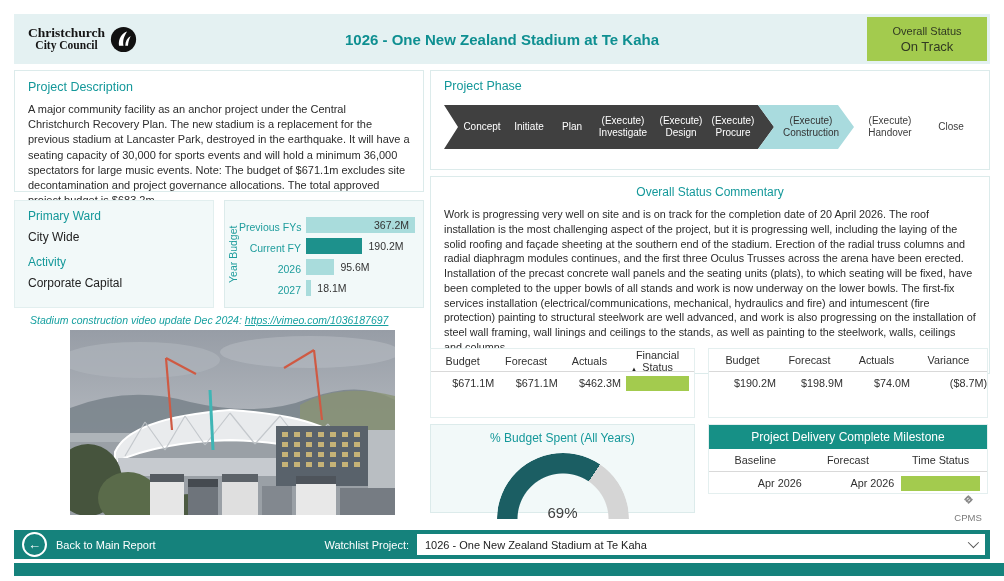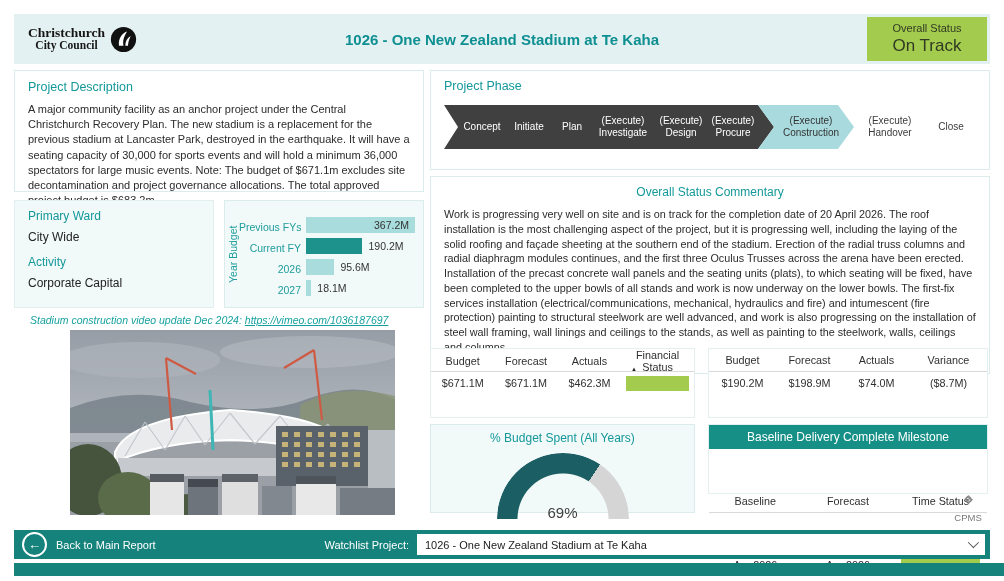--- a/index.html
+++ b/index.html
@@ -15,21 +15,21 @@
   .logo-text{font-family:"Liberation Serif","DejaVu Serif",serif;font-weight:bold;color:#151515;
     text-align:center;line-height:1.02;}
   .logo-l1{font-size:13.5px;display:block;}
   .logo-l2{font-size:11.5px;display:block;}
   .logo-mark{width:27px;height:27px;margin-left:5px;}
   .page-title{position:absolute;left:0;right:0;text-align:center;color:#0e8f91;
     font-size:15px;font-weight:bold;}
   .status-badge{position:absolute;right:3px;top:3px;bottom:3px;width:120px;background:#a3cb4e;
     display:flex;flex-direction:column;align-items:center;justify-content:center;color:#313a22;}
   .status-badge .l1{font-size:11px;}
-  .status-badge .l2{font-size:17px;margin-top:2px;}
+  .status-badge .l2{font-size:13px;margin-top:2px;}
 
   
   .desc{left:14px;top:70px;width:410px;height:122px;padding:9px 13px;}
   .desc-body{font-size:11px;line-height:1.38;margin-top:8px;color:#2b2b2b;}
 
   
   .ward{left:14px;top:200px;width:200px;height:108px;background:#f2f9f9;border:1px solid #e2efef;padding:8px 13px;}
   .ward .lab{color:#14989a;font-size:12px;}
   .ward .val{color:#222;font-size:12px;margin:7px 0 11px 0;}
 
@@ -79,23 +79,23 @@
   .comm{left:430px;top:176px;width:560px;height:198px;padding:8px 13px;overflow:hidden;}
   .comm-title{text-align:center;color:#14989a;font-size:12px;}
   .comm-body{font-size:10.8px;line-height:1.37;margin-top:8px;color:#2b2b2b;}
 
   
   .tbl{position:absolute;border:1px solid #e4efef;box-sizing:border-box;background:#fff;}
   .tbl-head{height:24px;background:#169086;color:#fff;font-size:12px;display:flex;
     align-items:center;justify-content:center;}
   .tbl-cols{display:grid;height:22px;align-items:center;font-size:10.8px;color:#303030;
     text-align:center;position:relative;border-bottom:1px solid #d9d9d9;}
-  .tbl-vals{display:grid;height:22px;align-items:center;font-size:10.8px;color:#303030;text-align:center;}
+  .tbl-vals{display:grid;height:22px;align-items:center;font-size:10.8px;color:#303030;text-align:right;}
   .cols-4{grid-template-columns:1fr 1fr 1fr 1.15fr;}
-  .cols-3{grid-template-columns:1fr 1fr 1fr;margin-top:41px;}
+  .cols-3{grid-template-columns:1fr 1fr 1fr;}
   .status-cell{display:flex;align-items:center;justify-content:center;}
   .status-bar{width:86%;height:15px;background:#a3cb4e;}
   .sort-ind{position:absolute;font-size:6px;color:#222;bottom:-1px;}
 
   .fin-all{left:430px;top:348px;width:265px;height:70px;}
   .fin-cur{left:708px;top:348px;width:280px;height:70px;}
   .mile{left:708px;top:424px;width:280px;height:70px;}
 
   
   .gauge-card{left:430px;top:424px;width:265px;height:89px;background:#f2f9f9;border:1px solid #dcebeb;padding-top:6px;}
@@ -379,21 +379,21 @@
 
   <div class="gauge-card card">
     <div class="gauge-title">% Budget Spent (All Years)</div>
     <div class="gauge-wrap">
       <div class="gauge-arc" style="--deg: 124.19999999999999deg;"></div>
       <div class="gauge-label">69%</div>
     </div>
   </div>
 
   <div class="tbl mile">
-    <div class="tbl-head">Baseline Delivery Complete Milestone</div>
+    <div class="tbl-head">Project Delivery Complete Milestone</div>
     <div class="tbl-cols cols-3">
       <span>Baseline</span>
       <span>Forecast</span>
       <span>Time Status</span>
     </div>
     <div class="tbl-vals cols-3">
       <span>Apr 2026</span>
       <span>Apr 2026</span>
       <span class="status-cell">
           <span class="status-bar"></span>

